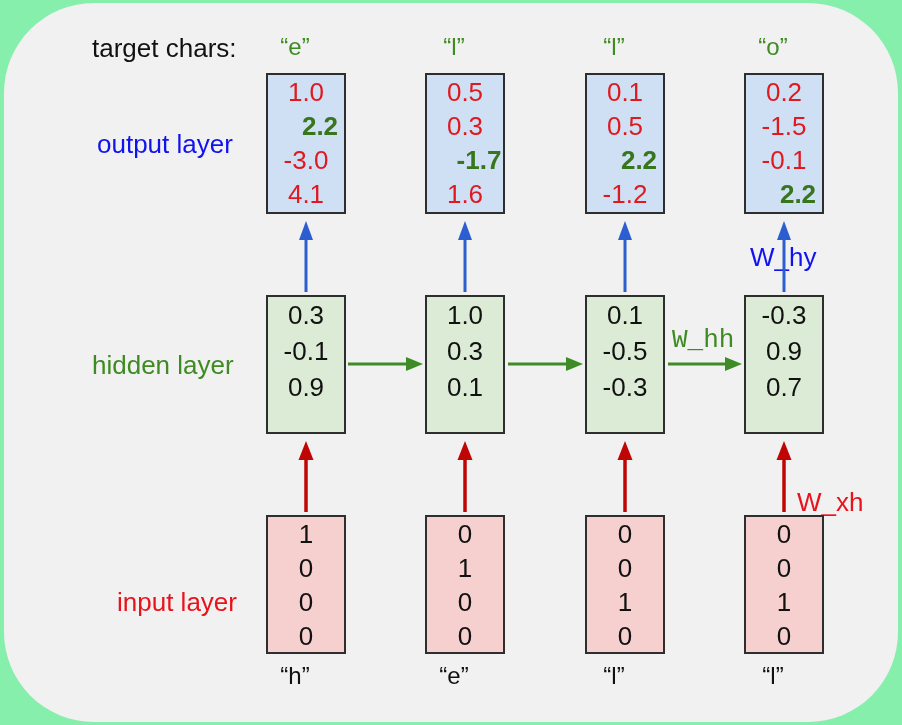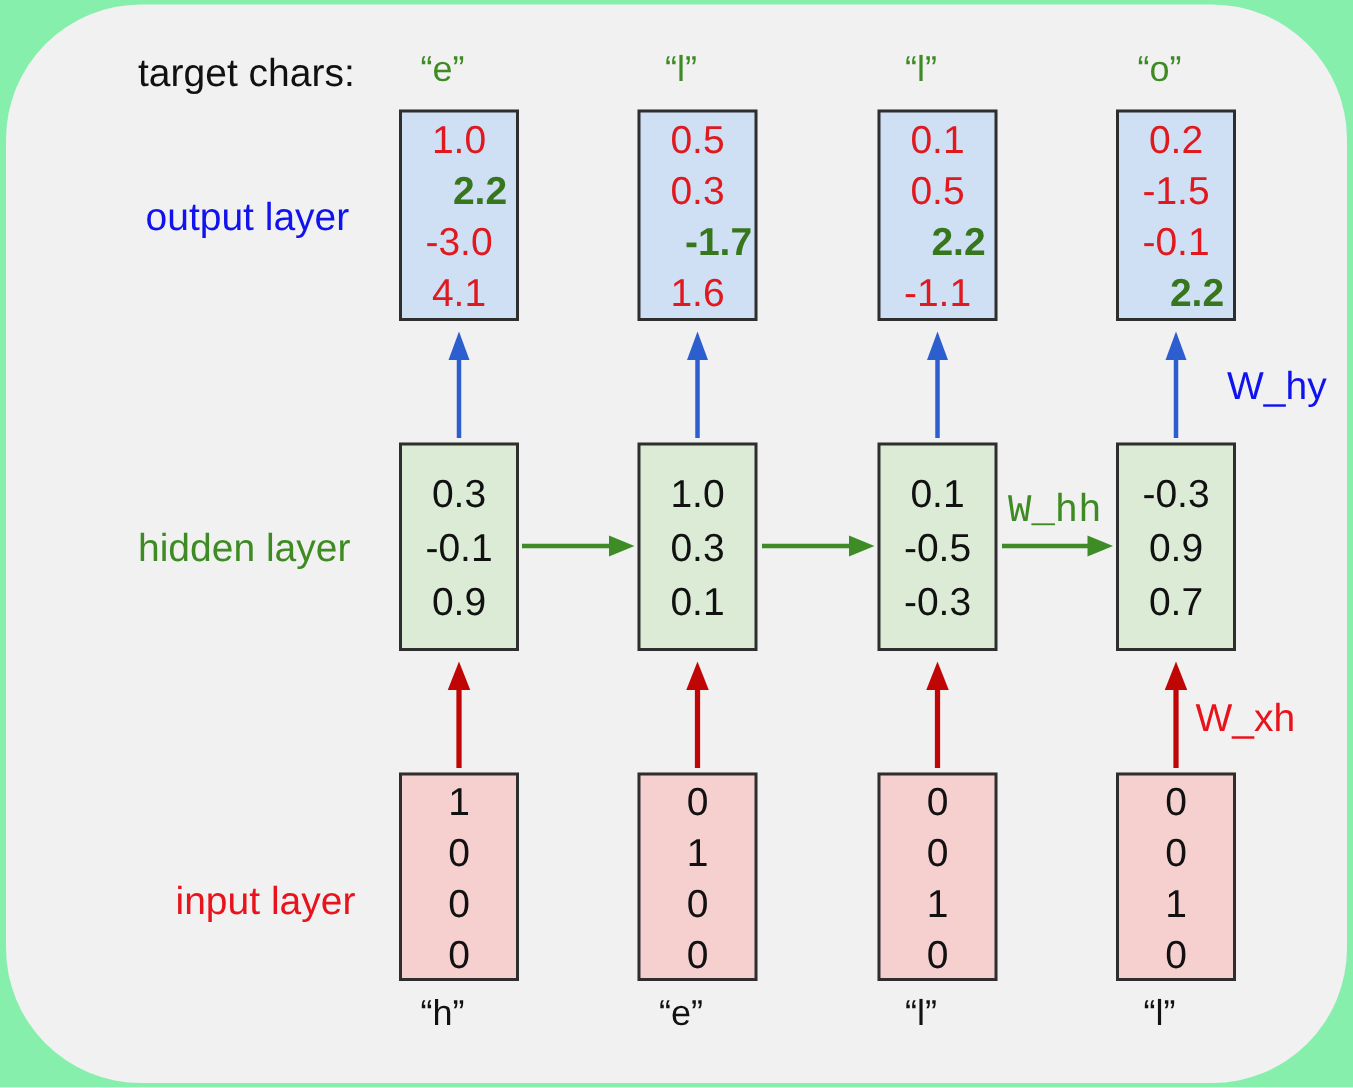--- a/index.html
+++ b/index.html
@@ -10,36 +10,36 @@
   .panel{
     position:absolute;left:4px;top:3px;right:4px;bottom:3px;
     background:#f1f1f2;border-radius:90px;
   }
   
   .c0{left:266px}.c1{left:425px}.c2{left:585px}.c3{left:744px}
 
   .box{
     position:absolute;width:80px;box-sizing:border-box;
     border:2px solid #2e2e2e;
-    display:flex;flex-direction:column;align-items:center;justify-content:center;
+    display:flex;flex-direction:column;align-items:center;
   }
   .output-box{top:73px;height:141px;background:#cfe0f4;}
   .hidden-box{top:295px;height:139px;background:#dcebd5;}
   .input-box{top:515px;height:139px;background:#f6cfcf;}
 
   .val{font-size:26px;line-height:34px;white-space:nowrap;}
   .hidden-box .val{line-height:36px;}
   .red{color:#e0191f;}
   .green{color:#38761d;font-weight:bold;margin-left:28px;}
   .k{color:#111111;}
 
   .lbl{position:absolute;font-size:26px;white-space:nowrap;}
   .blue-t{color:#1113ee;}
   .green-t{color:#3d8b22;}
-  .red-t{color:#e8131b;}
+  .red-t{color:#e8131b;margin-top:24px;}
   .black-t{color:#111111;}
 
   .colchar{
     position:absolute;width:80px;text-align:center;
     font-size:24px;white-space:nowrap;
   }
   .tchar{top:33px;color:#3d8b22;}
   .ichar{top:662px;color:#111111;}
   
   .shift{margin-left:-11px;}
@@ -53,43 +53,43 @@
   <div class="panel"></div>
 
   <div class="lbl black-t" style="left:92px;top:33px;">target chars:</div>
   <div class="colchar tchar c0 shift">“e”</div>
   <div class="colchar tchar c1 shift">“l”</div>
   <div class="colchar tchar c2 shift">“l”</div>
   <div class="colchar tchar c3 shift">“o”</div>
 
   <div class="lbl blue-t" style="left:97px;top:129px;">output layer</div>
   <div class="lbl green-t" style="left:92px;top:350px;">hidden layer</div>
-  <div class="lbl red-t" style="left:117px;top:585px;">input layer</div>
+  <div class="lbl red-t" style="left:117px;top:563px;">input layer</div>
 
-  <div class="lbl blue-t" style="left:818px;top:242px;">W_hy</div>
+  <div class="lbl blue-t" style="left:750px;top:242px;">W_hy</div>
   <div class="lbl green-t" style="left:672px;top:325px;font-family:Liberation Mono, monospace;">W_hh</div>
   <div class="lbl red-t" style="left:797px;top:463px;">W_xh</div>
 
   <div class="box output-box c0">
     <span class="val red">1.0</span>
     <span class="val green">2.2</span>
     <span class="val red">-3.0</span>
     <span class="val red">4.1</span>
   </div>
   <div class="box output-box c1">
     <span class="val red">0.5</span>
     <span class="val red">0.3</span>
     <span class="val green">-1.7</span>
     <span class="val red">1.6</span>
   </div>
   <div class="box output-box c2">
     <span class="val red">0.1</span>
     <span class="val red">0.5</span>
     <span class="val green">2.2</span>
-    <span class="val red">-1.1</span>
+    <span class="val red">-1.2</span>
   </div>
   <div class="box output-box c3">
     <span class="val red">0.2</span>
     <span class="val red">-1.5</span>
     <span class="val red">-0.1</span>
     <span class="val green">2.2</span>
   </div>
 
   <div class="box hidden-box c0">
     <span class="val k">0.3</span>

